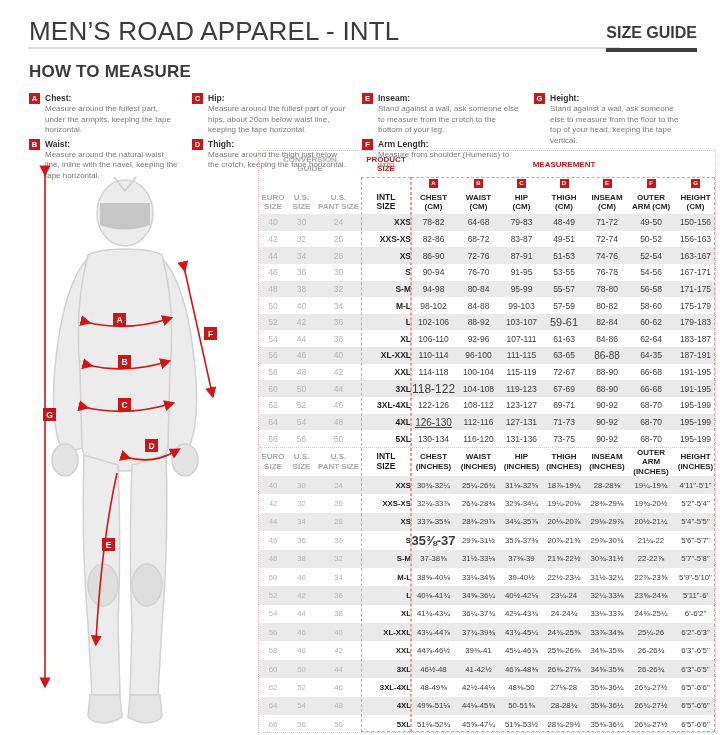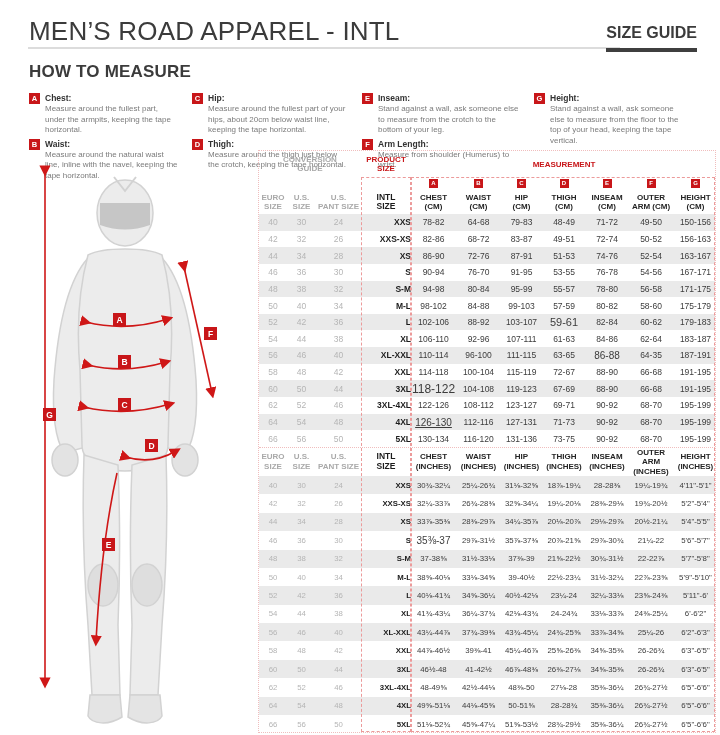--- a/index.html
+++ b/index.html
@@ -533,21 +533,21 @@
         <div class="tc" style="width: 44px; font-size: 7.8px;">20⅛-20⅞</div>
         <div class="tc" style="width: 42px; font-size: 7.8px;">29⅛-29⅞</div>
         <div class="tc" style="width: 46px; font-size: 7.8px;">20½-21¼</div>
         <div class="tc" style="width: 43px; font-size: 7.8px;">5'4"-5'5"</div>
       </div>
       <div class="trow" style="height: 18.4px;">
         <div class="tc dim" style="width: 28px; font-size: 7.8px;">46</div>
         <div class="tc dim" style="width: 29px; font-size: 7.8px;">36</div>
         <div class="tc dim" style="width: 45px; font-size: 7.8px;">30</div>
         <div class="tc intl" style="width: 50px; font-size: 7.8px;">S</div>
-        <div class="tc" style="width: 45px; font-size: 10px;">35⅜-37</div>
+        <div class="tc" style="width: 45px; font-size: 13px; font-weight: bold;">35⅜-37</div>
         <div class="tc" style="width: 45px; font-size: 7.8px;">29⅞-31½</div>
         <div class="tc" style="width: 41px; font-size: 7.8px;">35⅞-37⅜</div>
         <div class="tc" style="width: 44px; font-size: 7.8px;">20⅞-21⅝</div>
         <div class="tc" style="width: 42px; font-size: 7.8px;">29⅞-30¾</div>
         <div class="tc" style="width: 46px; font-size: 7.8px;">21¼-22</div>
         <div class="tc" style="width: 43px; font-size: 7.8px;">5'6"-5'7"</div>
       </div>
       <div class="trow" style="height: 18.4px;">
         <div class="tc dim" style="width: 28px; font-size: 7.8px;">48</div>
         <div class="tc dim" style="width: 29px; font-size: 7.8px;">38</div>

